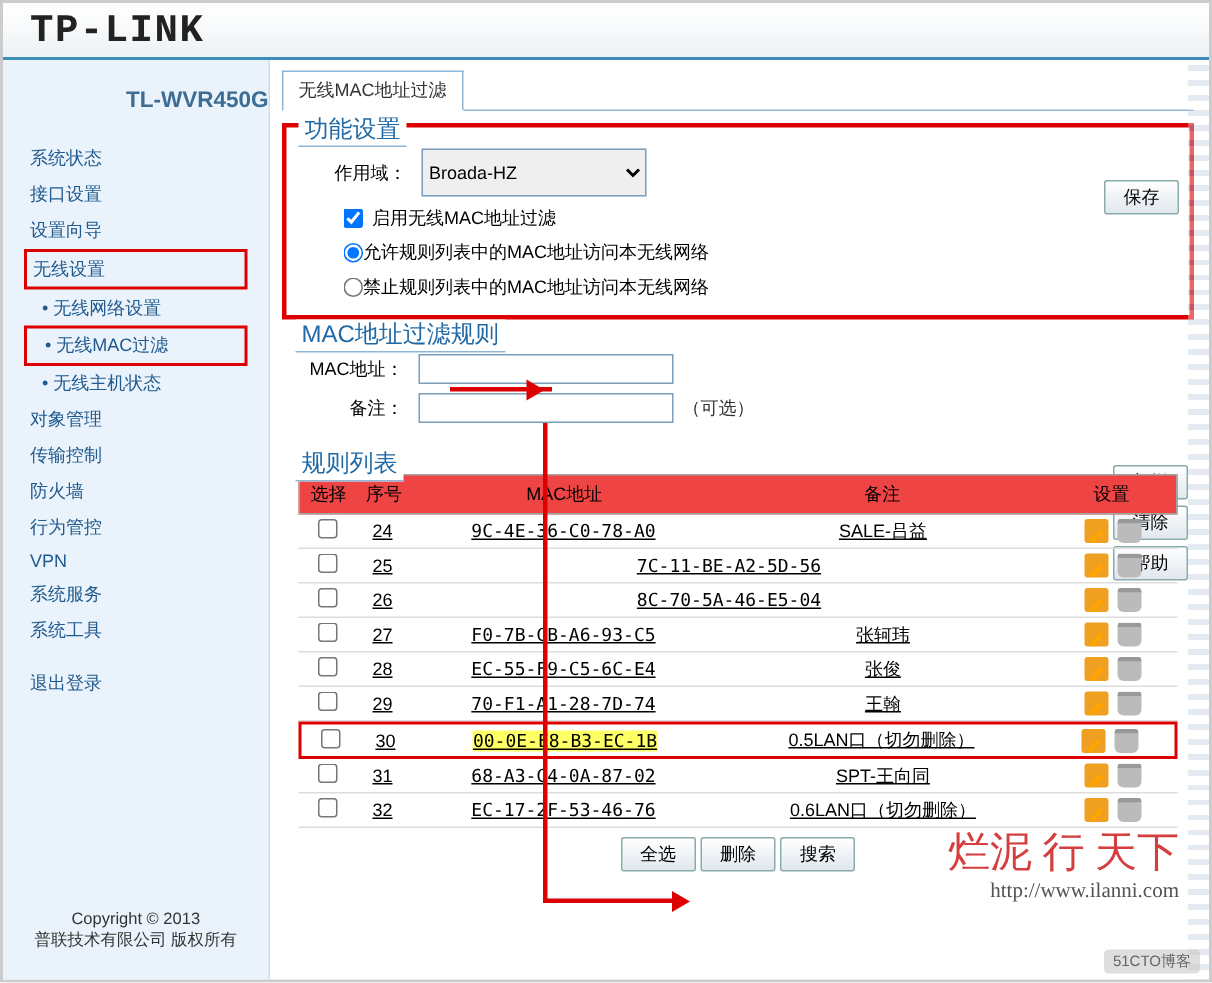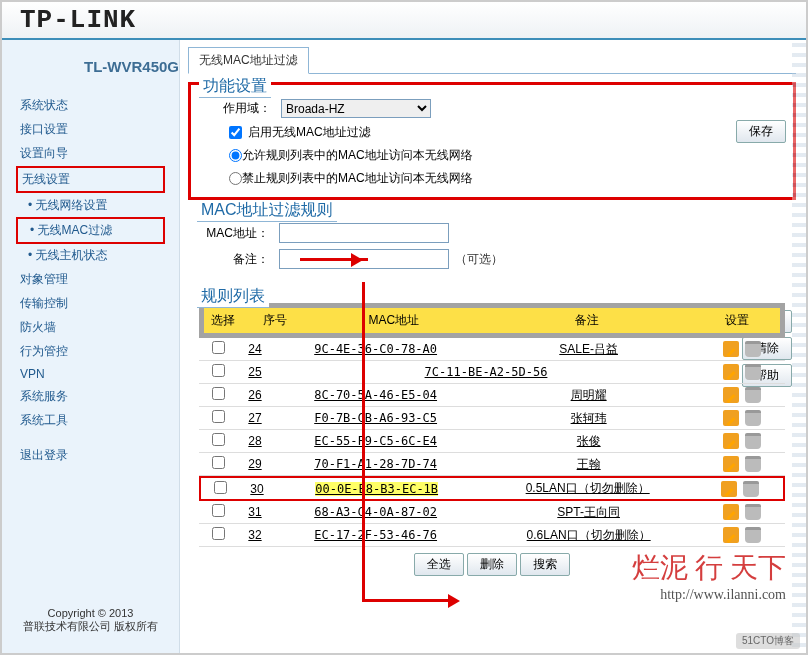--- a/index.html
+++ b/index.html
@@ -16,30 +16,30 @@
 .hl-red { border: 2px solid #d00; }
 .copy { text-align: center; color: #333; font-size: 11px; margin-top: 140px; padding: 0 10px; }
 .main { flex: 1; padding: 6px 10px 4px 8px; position: relative; overflow: hidden; }
 .tab { display: inline-block; border: 1px solid #8fb6d6; border-bottom: 1px solid #fff; background: #fff; padding: 4px 10px; color: #333; position: relative; top: 1px; }
 .content { border-top: 1px solid #8fb6d6; padding-top: 4px; }
 .fset { border: 1px solid transparent; margin: 4px 0 8px; padding: 8px 10px 10px; position: relative; }
 .fset.redbox { border: 3px solid #d00; }
 .legend { position: absolute; top: -9px; left: 8px; background: #fff; color: #1f6aa6; padding: 0 4px; font-size: 16px; border-bottom: 1px solid #8fb6d6; }
 .row { display: flex; align-items: center; margin: 6px 0; }
 .lbl { width: 80px; text-align: right; padding-right: 10px; }
-.sel { width: 150px; height: 19px; border: 1px solid #7b9ebd; font-size: 12px; }
+.sel { width: 150px; height: 32px; border: 1px solid #7b9ebd; font-size: 12px; }
 .cbwrap { margin-left: 28px; display: flex; align-items: center; gap: 6px; }
 .rwrap { margin-left: 28px; display: flex; align-items: center; gap: 0; margin-top: 6px; }
 .btn { border: 1px solid #8aa; background: linear-gradient(#fff,#e0e7ee); padding: 2px 12px; font-size: 12px; cursor: pointer; border-radius: 2px; }
 .save { position: absolute; right: 20px; top: 80px; }
 .side-btns { position: absolute; right: 14px; top: 270px; display: flex; flex-direction: column; gap: 4px; }
 .txt { border: 1px solid #7b9ebd; height: 20px; width: 170px; padding: 0 4px; }
 .opt { color: #333; margin-left: 6px; }
 .rlist { margin-top: 6px; }
-.thead { display: flex; background: #fde047; border: 5px solid #a3a3a3; gap: 15px; }
+.thead { display: flex; background: #ef4444; border: 1px solid #a3a3a3; }
 .thead > div { padding: 4px 2px; text-align: center; font-size: 12px; }
 .col-sel { width: 38px; }
 .col-no { width: 36px; }
 .col-mac { flex: 1.3; }
 .col-rem { flex: 1.4; }
 .col-set { width: 86px; }
 .trow { display: flex; border-bottom: 1px solid #ddd; align-items: center; min-height: 23px; }
 .trow > div { padding: 2px 2px; text-align: center; font-size: 12px; text-decoration: underline; }
 .trow .col-mac { font-family: monospace; font-size: 12px; }
 .ic-edit,.ic-del { display: inline-block; width: 16px; height: 16px; vertical-align: middle; margin: 0 3px; }
@@ -159,21 +159,20 @@
               <div class="trow">
                 <div class="col-sel"><input type="checkbox" style=""></div>
                 <div class="col-no">25</div>
                 <div class="col-mac">7C-11-BE-A2-5D-56</div>
                 <div class="col-set"><span class="ic-edit"></span><span class="ic-del"></span></div>
               </div>
               <div class="trow">
                 <div class="col-sel"><input type="checkbox" style=""></div>
                 <div class="col-no">26</div>
                 <div class="col-mac">8C-70-5A-46-E5-04</div>
-                <div class="col-rem">周明耀</div>
                 <div class="col-set"><span class="ic-edit"></span><span class="ic-del"></span></div>
               </div>
               <div class="trow">
                 <div class="col-sel"><input type="checkbox" style=""></div>
                 <div class="col-no">27</div>
                 <div class="col-mac">F0-7B-CB-A6-93-C5</div>
                 <div class="col-rem">张轲玮</div>
                 <div class="col-set"><span class="ic-edit"></span><span class="ic-del"></span></div>
               </div>
               <div class="trow">

